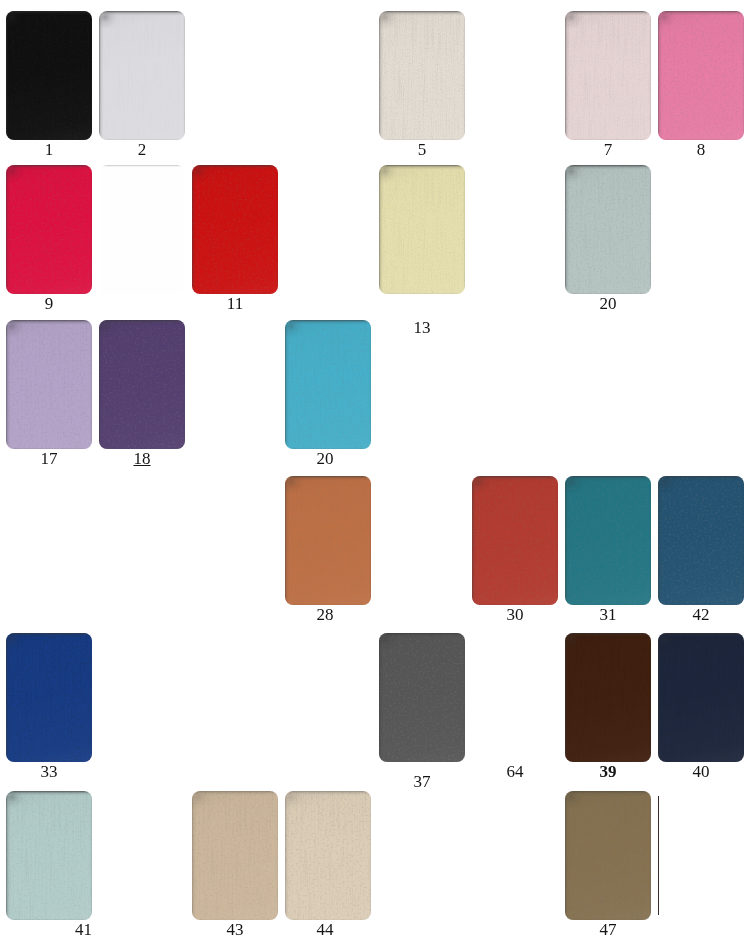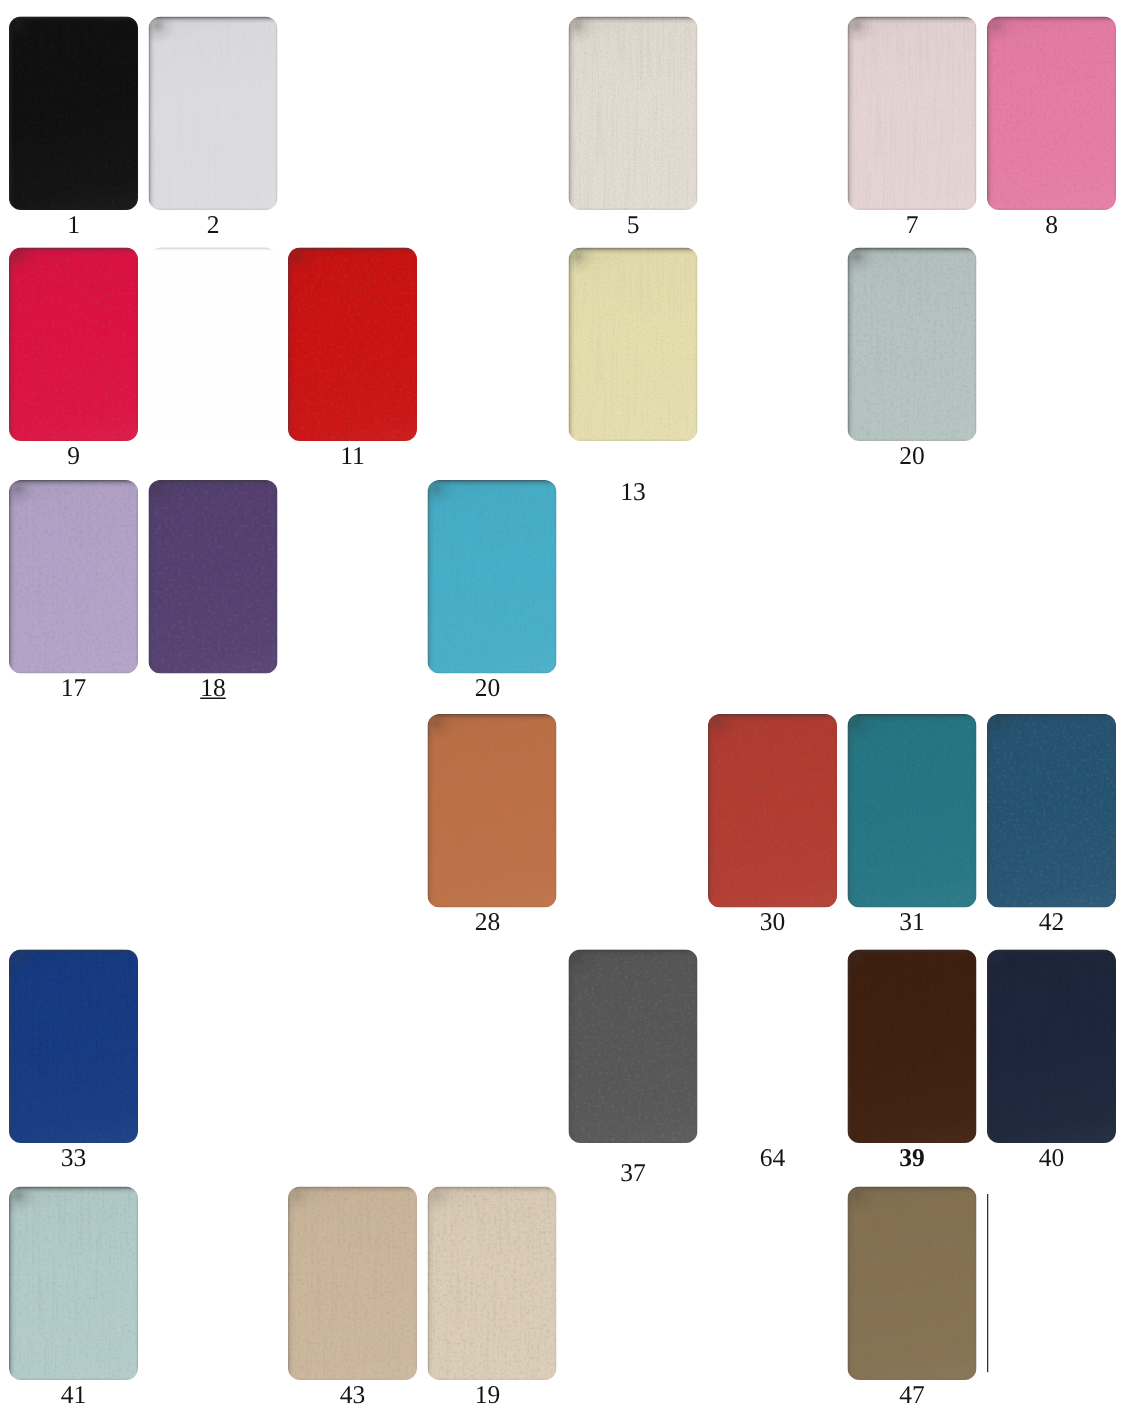--- a/index.html
+++ b/index.html
@@ -385,21 +385,21 @@
         <div class="base" style="background: rgb(178, 204, 202);"></div>
         <svg class="grain" style="opacity: 0.22;">
           <rect width="100%" height="100%" filter="url(#fabricCoarse)"></rect>
         </svg>
         <svg class="weave" style="opacity: 0.2;">
           <rect width="100%" height="100%" filter="url(#weaveV)"></rect>
         </svg>
         <div class="shade" style="opacity: 1;"></div>
         <div class="sheen"></div>
       </div>
-      <div class="label" style="top: 130px; left: 0px;">41</div>
+      <div class="label" style="top: 130px; left: 0px; text-align: right;">41</div>
     </div>
     <div class="cell" style="left: 192px; top: 791px;">
       <div class="swatch">
         <div class="base" style="background: rgb(204, 183, 156);"></div>
         <svg class="grain" style="opacity: 0.26;">
           <rect width="100%" height="100%" filter="url(#fabricCoarse)"></rect>
         </svg>
         <svg class="weave" style="opacity: 0.18;">
           <rect width="100%" height="100%" filter="url(#weaveV)"></rect>
         </svg>
@@ -413,21 +413,21 @@
         <div class="base" style="background: rgb(220, 205, 183);"></div>
         <svg class="grain" style="opacity: 0.3;">
           <rect width="100%" height="100%" filter="url(#fabricCoarse)"></rect>
         </svg>
         <svg class="weave" style="opacity: 0.18;">
           <rect width="100%" height="100%" filter="url(#weaveV)"></rect>
         </svg>
         <div class="shade" style="opacity: 0.5;"></div>
         <div class="sheen"></div>
       </div>
-      <div class="label" style="top: 130px; left: -3px;">19</div>
+      <div class="label" style="top: 130px; left: -3px;">44</div>
     </div>
     <div class="cell" style="left: 565px; top: 791px;">
       <div class="swatch">
         <div class="base" style="background: rgb(133, 113, 80);"></div>
         <svg class="grain" style="opacity: 0.5;">
           <rect width="100%" height="100%" filter="url(#fabricCoarse)"></rect>
         </svg>
         <svg class="weave" style="opacity: 0.1;">
           <rect width="100%" height="100%" filter="url(#weaveV)"></rect>
         </svg>

